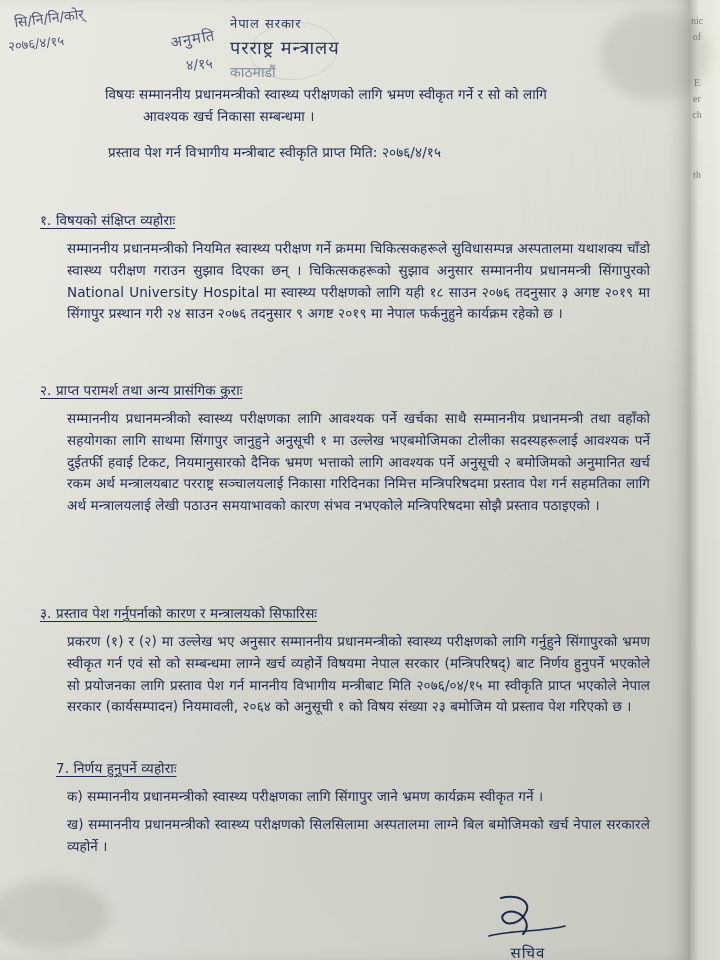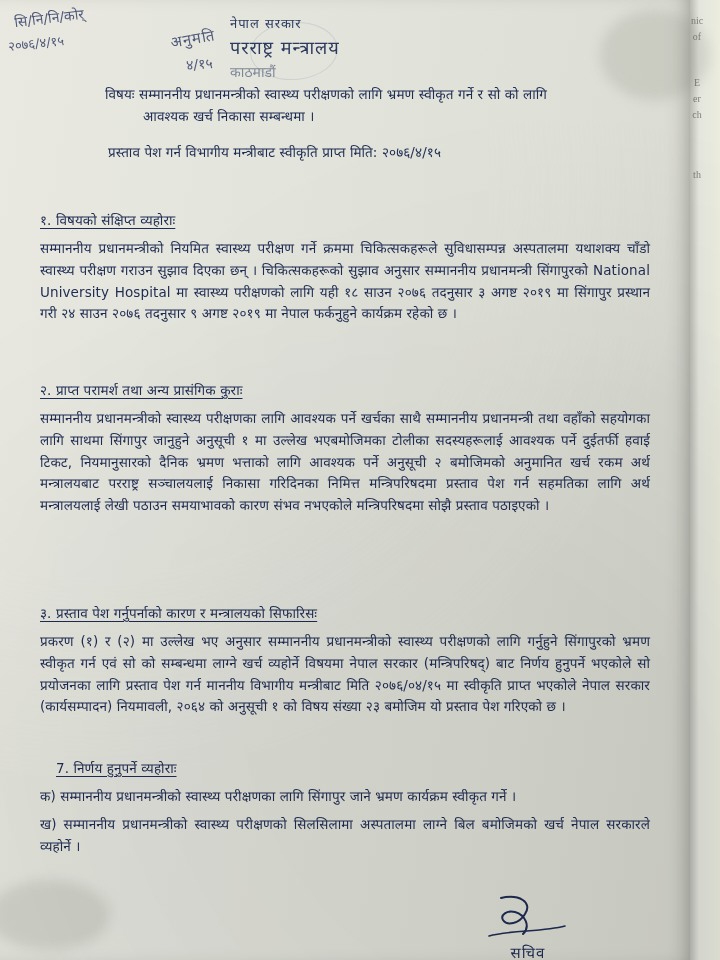--- a/index.html
+++ b/index.html
@@ -119,20 +119,21 @@
     left: 38px;
   }
   .sec-head {
     text-decoration: underline;
     text-underline-offset: 3px;
     margin-top: 28px;
   }
   .para {
     margin-top: 6px;
     text-align: justify;
+    margin-left: 27px;
   }
   .sub-item { margin-top: 6px; }
   .sig {
     position: absolute;
     left: 468px;
     top: 892px;
     width: 120px;
     text-align: center;
   }
   .sig svg { display: block; margin: 0 auto; }

